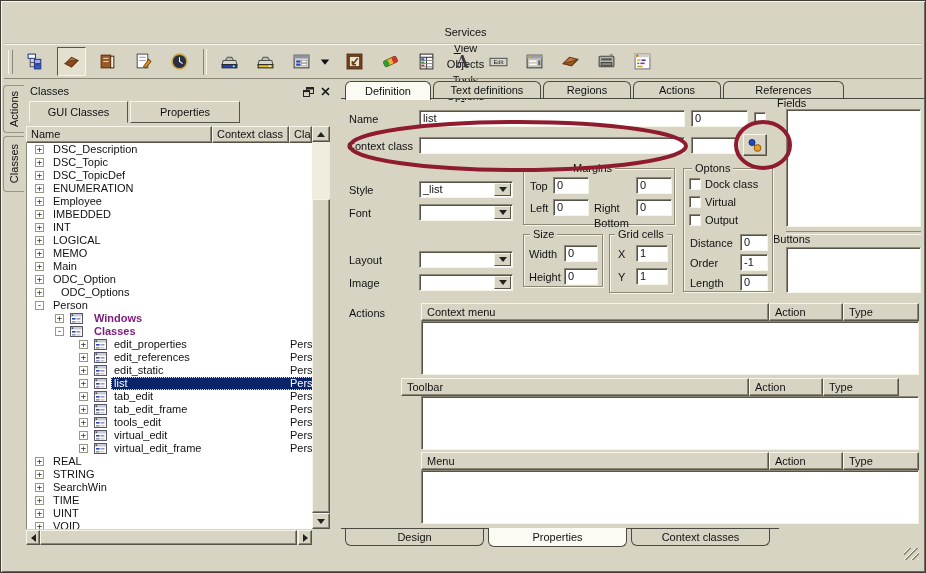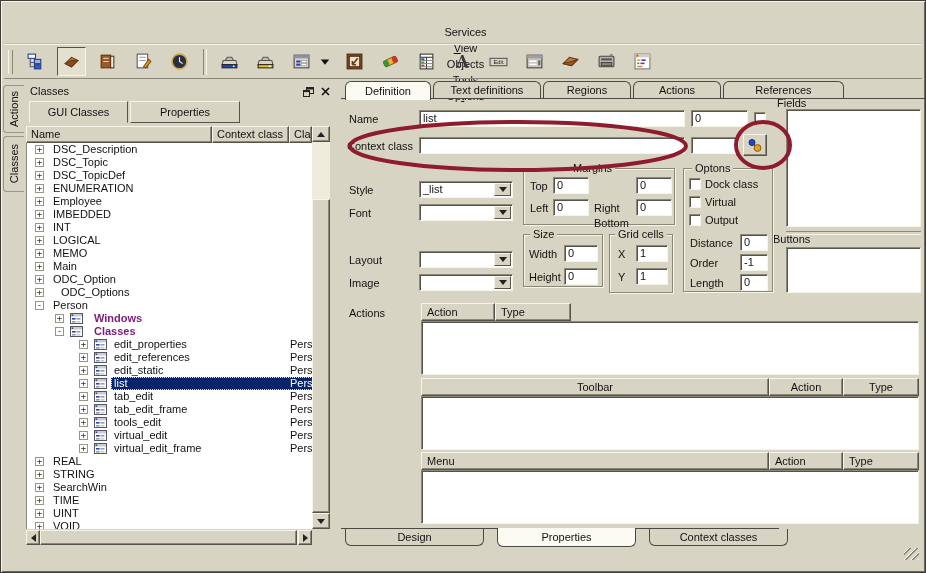--- a/index.html
+++ b/index.html
@@ -62,21 +62,21 @@
   .arr{width:0;height:0;}
   .arr.up{border-left:4px solid transparent;border-right:4px solid transparent;border-bottom:5px solid #222;}
   .arr.down{border-left:4px solid transparent;border-right:4px solid transparent;border-top:5px solid #222;}
   .arr.left{border-top:4px solid transparent;border-bottom:4px solid transparent;border-right:5px solid #222;}
   .arr.right{border-top:4px solid transparent;border-bottom:4px solid transparent;border-left:5px solid #222;}
   
   .top-tabs{position:absolute;left:344px;top:80px;height:18px;display:flex;gap:2px;}
   .tab{height:17px;border:1px solid #4a4a42;border-bottom:none;border-radius:6px 6px 0 0;background:var(--bg);display:flex;align-items:center;justify-content:center;box-sizing:border-box;position:relative;}
   .tab.active{background:#fcfbf3;height:19px;z-index:3;}
   .tab-base{position:absolute;left:340px;top:97px;width:584px;height:1px;background:#4a4a42;z-index:1;}
-  .bot-tabs{position:absolute;left:344px;top:528px;height:18px;display:flex;gap:13px;z-index:2;}
+  .bot-tabs{position:absolute;left:344px;top:528px;height:18px;display:flex;gap:4px;z-index:2;}
   .btab{height:17px;border:1px solid #4a4a42;border-top:none;border-radius:0 0 6px 6px;background:var(--bg);display:flex;align-items:center;justify-content:center;box-sizing:border-box;}
   .btab.active{background:#fcfbf3;margin-top:-1px;height:19px;}
   .bot-base{position:absolute;left:340px;top:527px;width:438px;height:1px;background:#4a4a42;}
   .flabel{position:absolute;white-space:nowrap;}
   .field{position:absolute;background:#fff;border:1px solid;border-color:var(--sh) var(--hl) var(--hl) var(--sh);box-shadow:inset 1px 1px 0 var(--dk);box-sizing:border-box;padding:1px 3px;height:17px;line-height:13px;overflow:hidden;}
   .combo-btn{position:absolute;right:1px;top:1px;bottom:1px;width:15px;background:var(--bg);border:1px solid;border-color:var(--hl) var(--dk) var(--dk) var(--hl);display:flex;align-items:center;justify-content:center;}
   .checkbox{position:absolute;width:12px;height:12px;background:#fff;border:1px solid;border-color:var(--sh) var(--hl) var(--hl) var(--sh);box-shadow:inset 1px 1px 0 var(--dk);box-sizing:border-box;}
   .group{position:absolute;border:1px solid var(--sh);box-shadow:1px 1px 0 var(--hl), inset 1px 1px 0 var(--hl);box-sizing:border-box;}
   .glabel{position:absolute;top:-7px;background:var(--bg);padding:0 3px;white-space:nowrap;}
   .listbox{position:absolute;background:#fff;border:1px solid;border-color:var(--sh) var(--hl) var(--hl) var(--sh);box-shadow:inset 1px 1px 0 var(--dk);box-sizing:border-box;}
@@ -638,25 +638,26 @@
     <span class="glabel" style="left:5px;">Grid cells</span>
     <span class="flabel" style="left:8px;top:13px;">X</span>
     <div class="field" style="left:26px;top:10px;width:32px;">1</div>
     <span class="flabel" style="left:8px;top:36px;">Y</span>
     <div class="field" style="left:26px;top:33px;width:32px;">1</div>
   </div>
 
   <div class="flabel" style="left:348px;top:306px;">Actions</div>
   <div id="action-tables">
       <div class="atable-head" style="left: 420px; top: 302px;">
+        <div class="ah-cell" style="width: 348px;">Context menu</div>
         <div class="ah-cell" style="width: 74px;">Action</div>
         <div class="ah-cell" style="width: 76px;">Type</div>
       </div>
       <div class="listbox" style="left: 420px; top: 320px; width: 498px; height: 54px;"></div>
-      <div class="atable-head" style="left: 420px; top: 377px; text-align: center;">
+      <div class="atable-head" style="left: 400px; top: 377px;">
         <div class="ah-cell" style="width: 348px;">Toolbar</div>
         <div class="ah-cell" style="width: 74px;">Action</div>
         <div class="ah-cell" style="width: 76px;">Type</div>
       </div>
       <div class="listbox" style="left: 420px; top: 395px; width: 498px; height: 54px;"></div>
       <div class="atable-head" style="left: 420px; top: 451px;">
         <div class="ah-cell" style="width: 348px;">Menu</div>
         <div class="ah-cell" style="width: 74px;">Action</div>
         <div class="ah-cell" style="width: 76px;">Type</div>
       </div>

